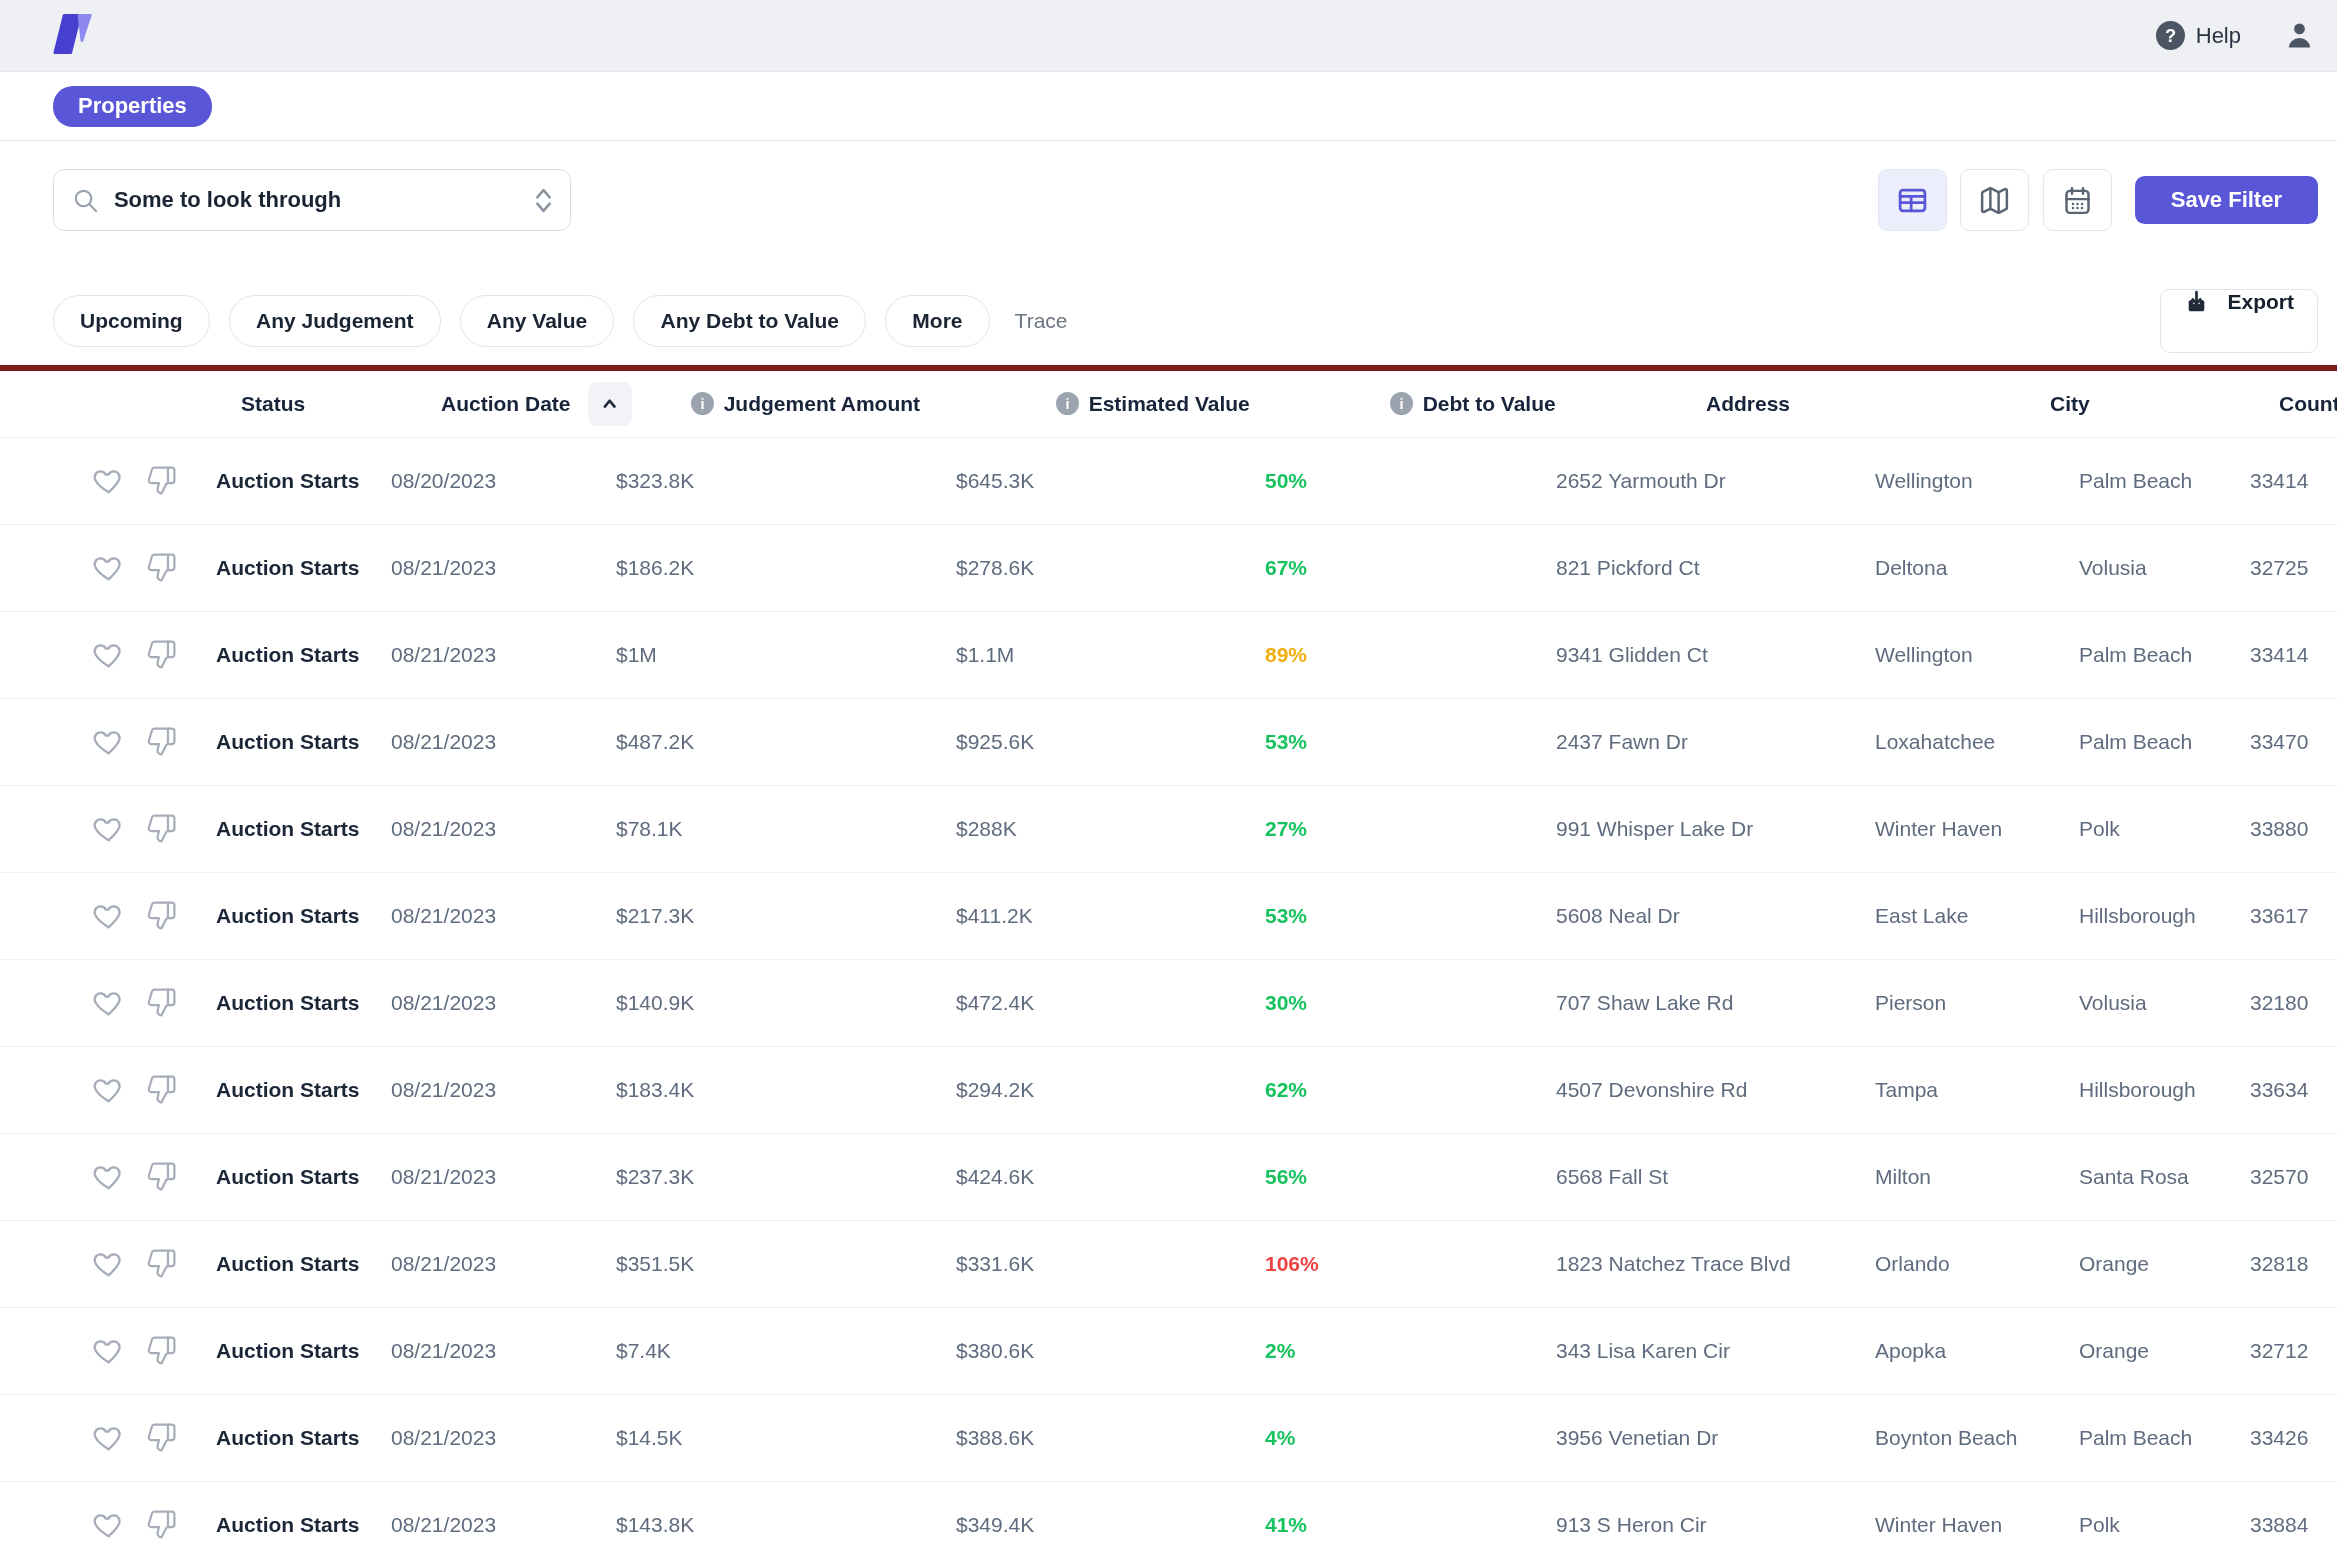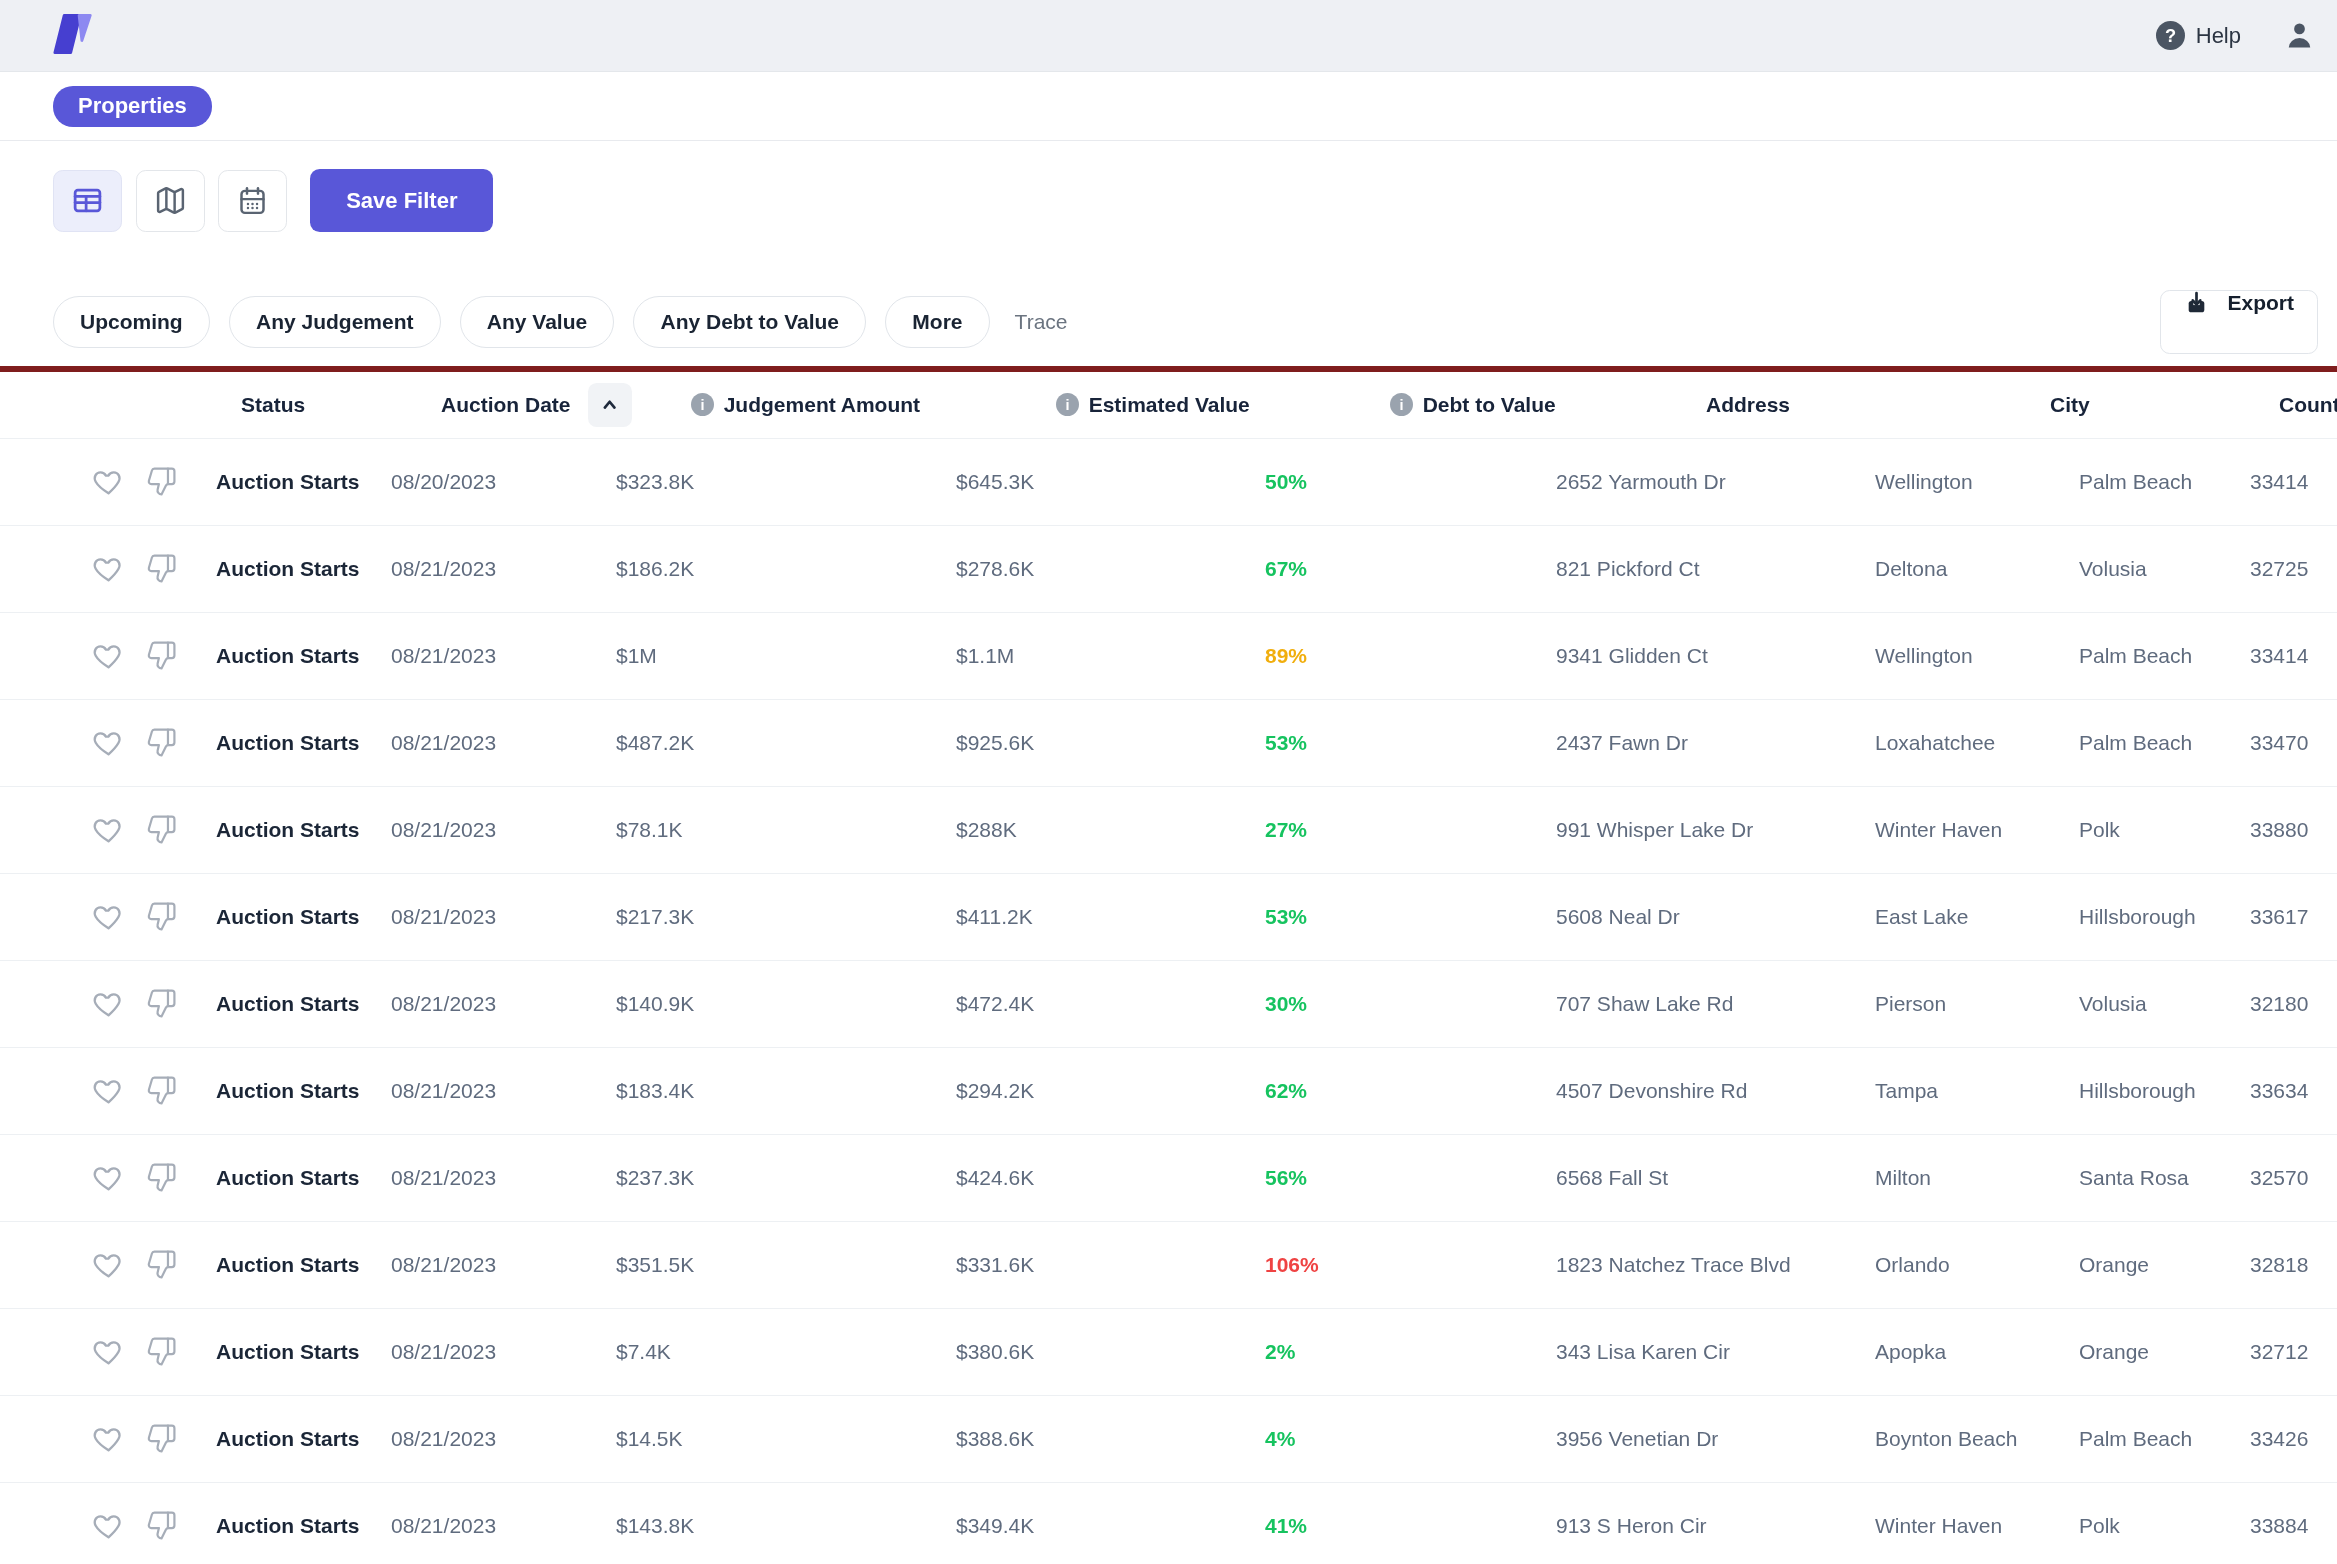--- a/index.html
+++ b/index.html
@@ -40,21 +40,21 @@
     flex:1; border:none; outline:none; font-family:"Liberation Sans", sans-serif;
     font-size:22px; font-weight:bold; color:#1a2433; background:transparent;
   }
   .toolbar-right { display:flex; align-items:center; gap:13.5px; }
   .view-btn {
     width:69px; height:62px; border-radius:9.7px; border:1.4px solid #e3e6ea; background:#fff;
     display:flex; align-items:center; justify-content:center; cursor:pointer;
   }
   .view-btn.active { background:#eceefb; border-color:#e0e3f4; }
   .save-btn {
-    margin-left:9.7px; height:63px; padding:0 36px; border-radius:9.7px; background:var(--accent);
+    margin-left:9.7px; height:48px; padding:0 36px; border-radius:9.7px; background:var(--accent);
     color:#fff; font-size:22px; font-weight:bold; display:flex; align-items:center; cursor:pointer; border:none;
     font-family:"Liberation Sans", sans-serif;
   }
 
   
   .chips-row {
     margin-top:58px; padding:0 20px 11.6px 53px; border-bottom:6px solid #7f1d1d;
     display:flex; align-items:center; justify-content:space-between;
   }
   .chips-left { display:flex; align-items:center; gap:19.3px; }
@@ -124,20 +124,31 @@
     </div>
   </div>
 
   <div class="nav-row">
     <div class="pill">
       <span>Properties</span>
     </div>
   </div>
 
   <div class="toolbar">
+    <div class="searchbox">
+      <svg width="29" height="29" viewBox="0 0 30 30" fill="none" stroke="#98a1ac" stroke-width="2.2" stroke-linecap="round">
+        <circle cx="13" cy="13" r="8"></circle>
+        <line x1="19.5" y1="19.5" x2="26" y2="26"></line>
+      </svg>
+      <input type="text" value="Some to look through" style="">
+      <svg width="23" height="31" viewBox="0 0 22 30" fill="none" stroke="#8a94a0" stroke-width="2.4" stroke-linecap="round" stroke-linejoin="round">
+        <polyline points="5,12 11,5 17,12"></polyline>
+        <polyline points="5,18 11,25 17,18"></polyline>
+      </svg>
+    </div>
     <div class="toolbar-right">
       <div class="view-btn active">
         <svg width="33" height="33" viewBox="0 0 24 24" fill="none" stroke="var(--accent)" stroke-width="2" stroke-linecap="round">
           <rect x="3" y="4.5" width="18" height="15" rx="2"></rect>
           <line x1="3" y1="9" x2="21" y2="9"></line>
           <line x1="3" y1="13.5" x2="21" y2="13.5"></line>
           <line x1="11" y1="9" x2="11" y2="19.5"></line>
         </svg>
       </div>
       <div class="view-btn">

